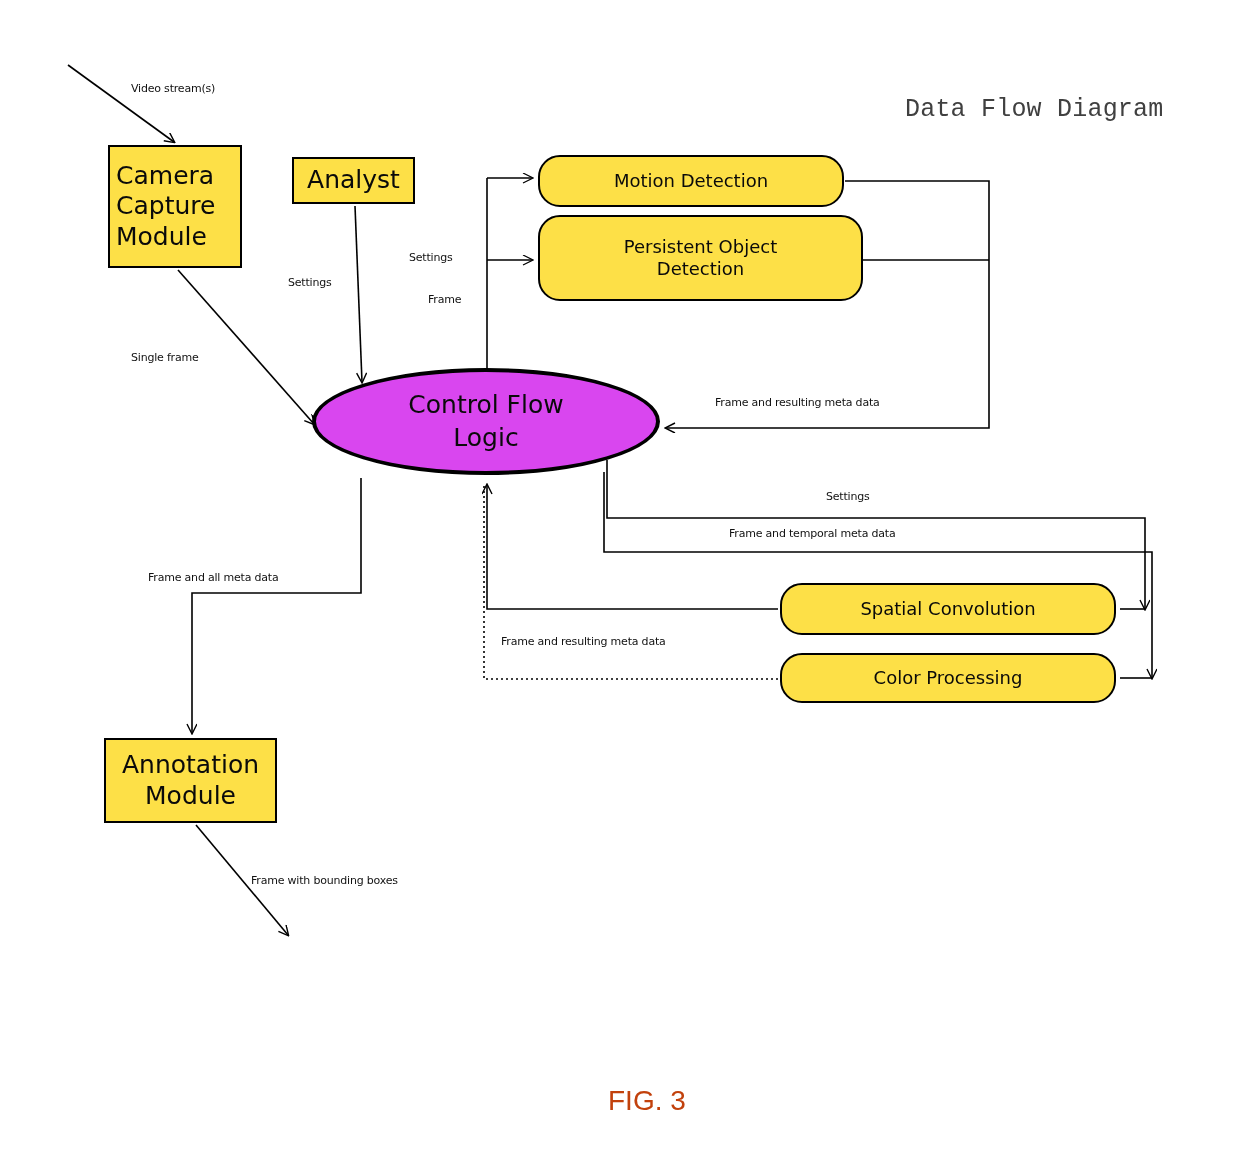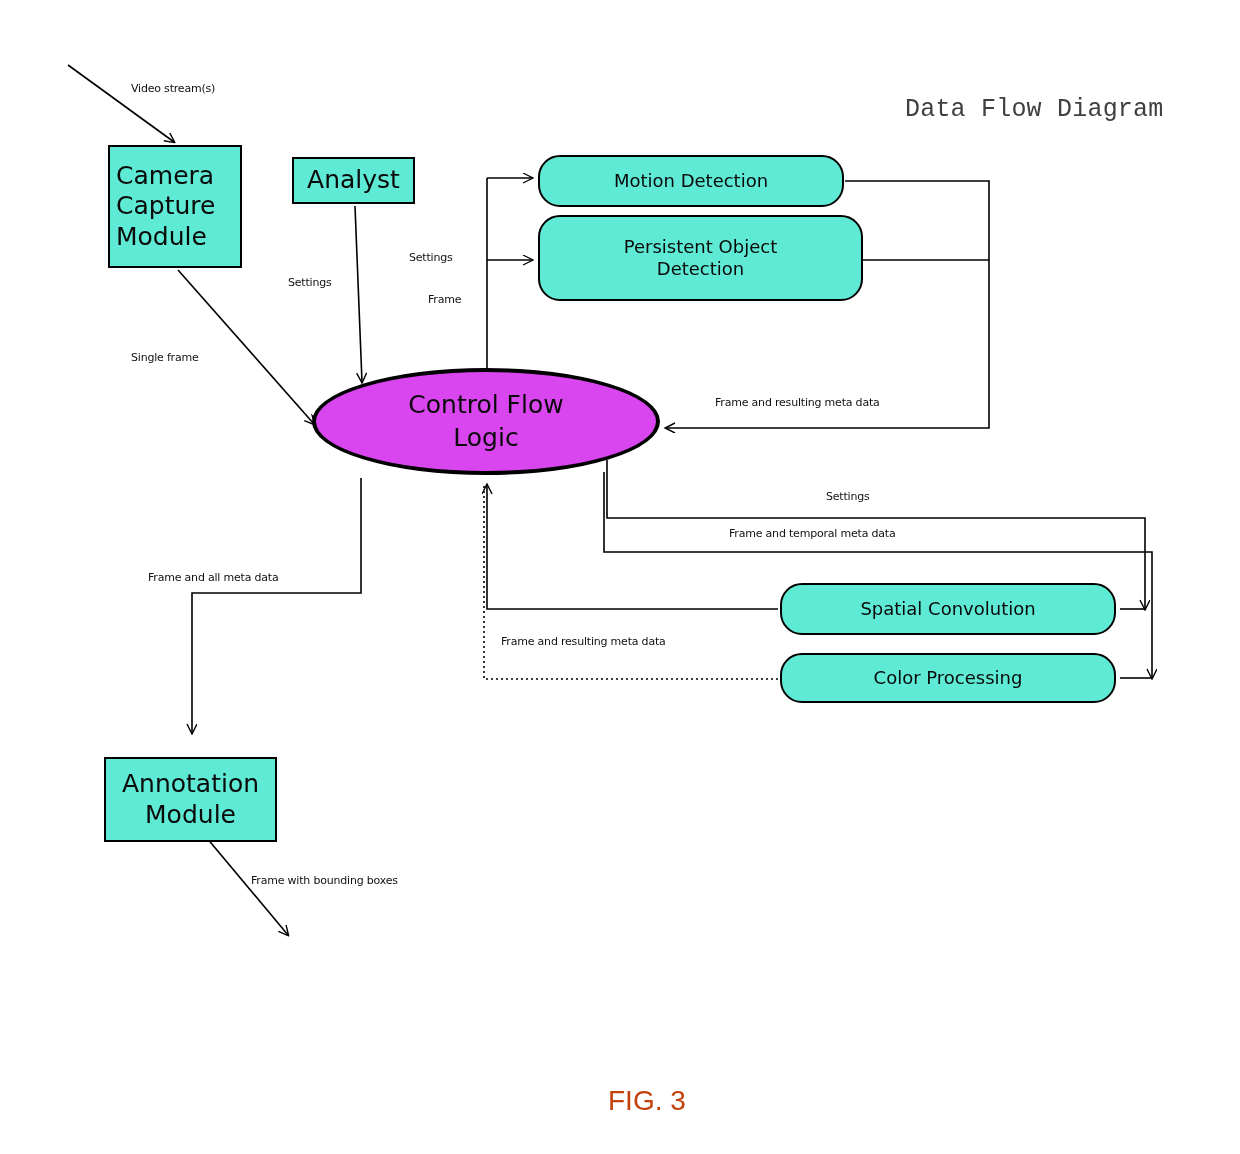--- a/index.html
+++ b/index.html
@@ -22,21 +22,21 @@
     position: absolute;
     left: 0;
     top: 0;
     width: 1240px;
     height: 1154px;
   }
   .node-box {
     position: absolute;
     box-sizing: border-box;
     border: 2px solid #000;
-    background: #5eead4;
+    background: #fde047;
     display: flex;
     align-items: center;
     justify-content: center;
     text-align: center;
     line-height: 1.22;
     font-family: "DejaVu Sans", sans-serif;
     color: #0a0a0a;
   }
   .node-ellipse {
     position: absolute;
@@ -158,21 +158,21 @@
   </div>
 
   <div class="node-box t-lg" style="left:780px; top:583px; width:336px; height:52px;">
     <span>Spatial Convolution</span>
   </div>
 
   <div class="node-box t-lg" style="left:780px; top:653px; width:336px; height:50px;">
     <span>Color Processing</span>
   </div>
 
-  <div class="node-box t-md" style="left:104px; top:738px; width:173px; height:85px;margin-top:19px;">
+  <div class="node-box t-md" style="left:104px; top:738px; width:173px; height:85px;">
     <div style="display:flex; flex-direction:column; align-items:center; width:100%;">
       <span>Annotation</span>
       <span>Module</span>
     </div>
   </div>
 
   <div class="edge-label" style="left:131px; top:82px;">Video stream(s)</div>
 
   <div class="edge-label" style="left:131px; top:351px;text-align:right;">Single frame</div>
 

